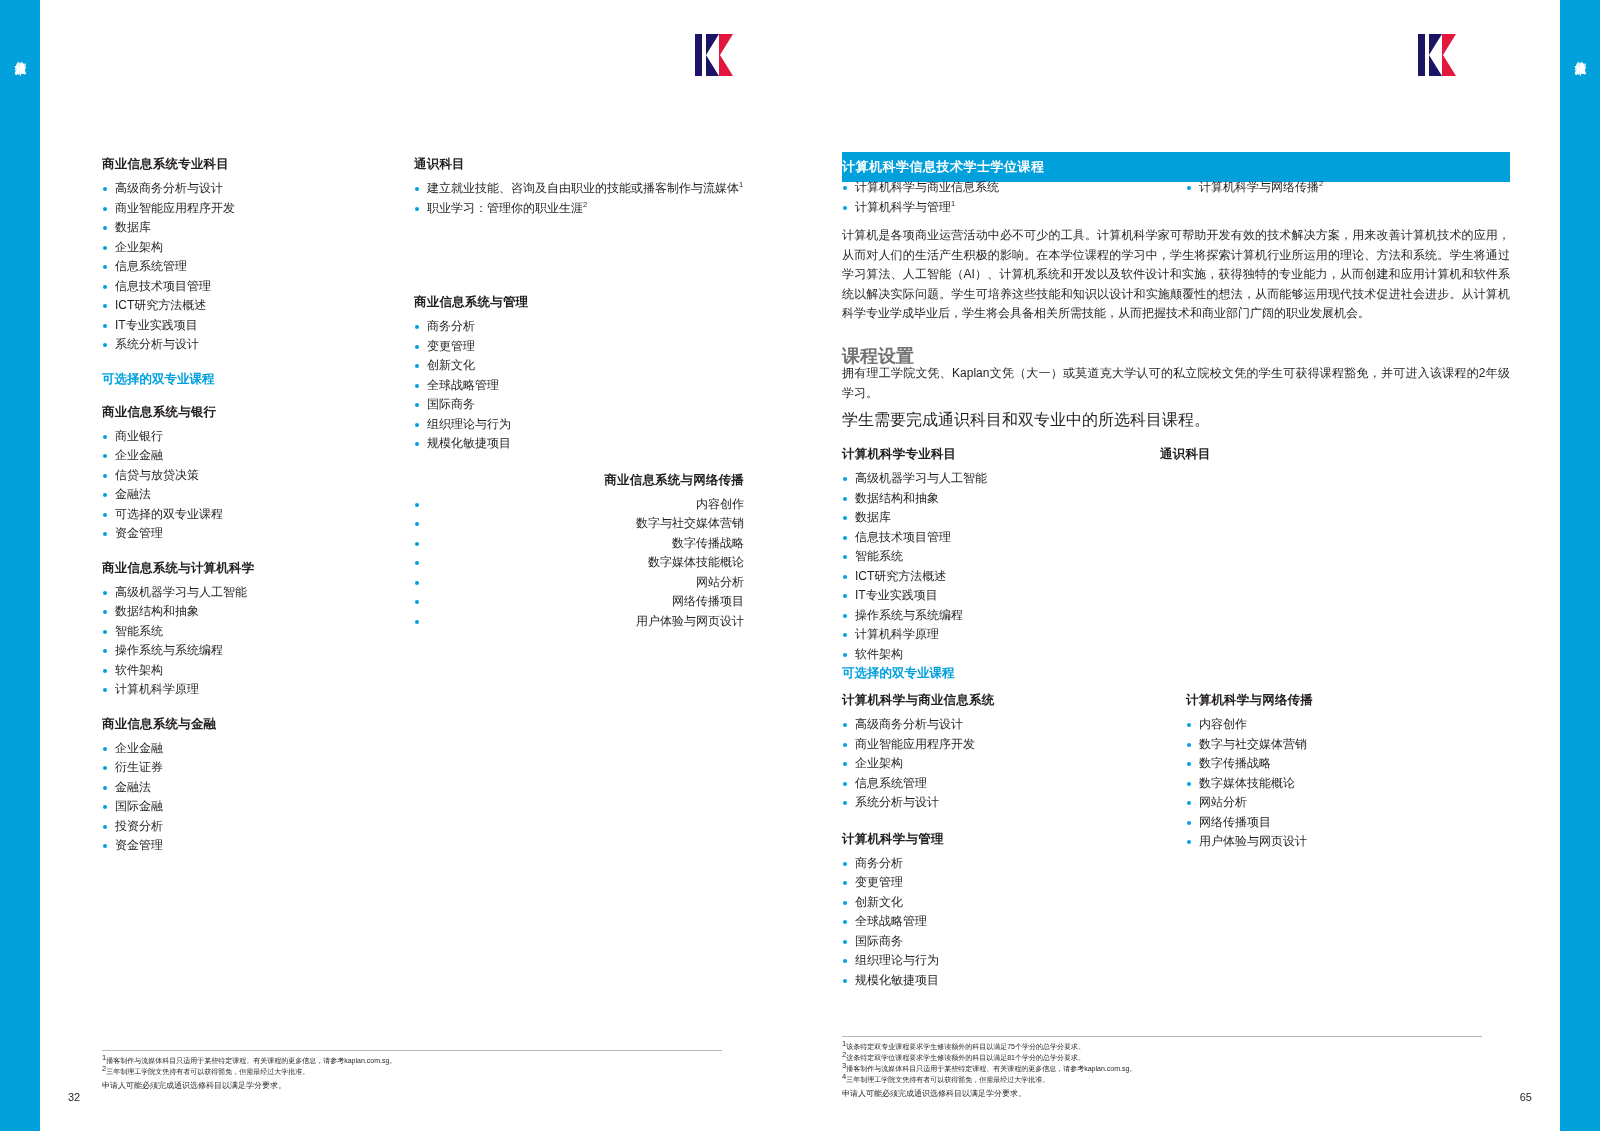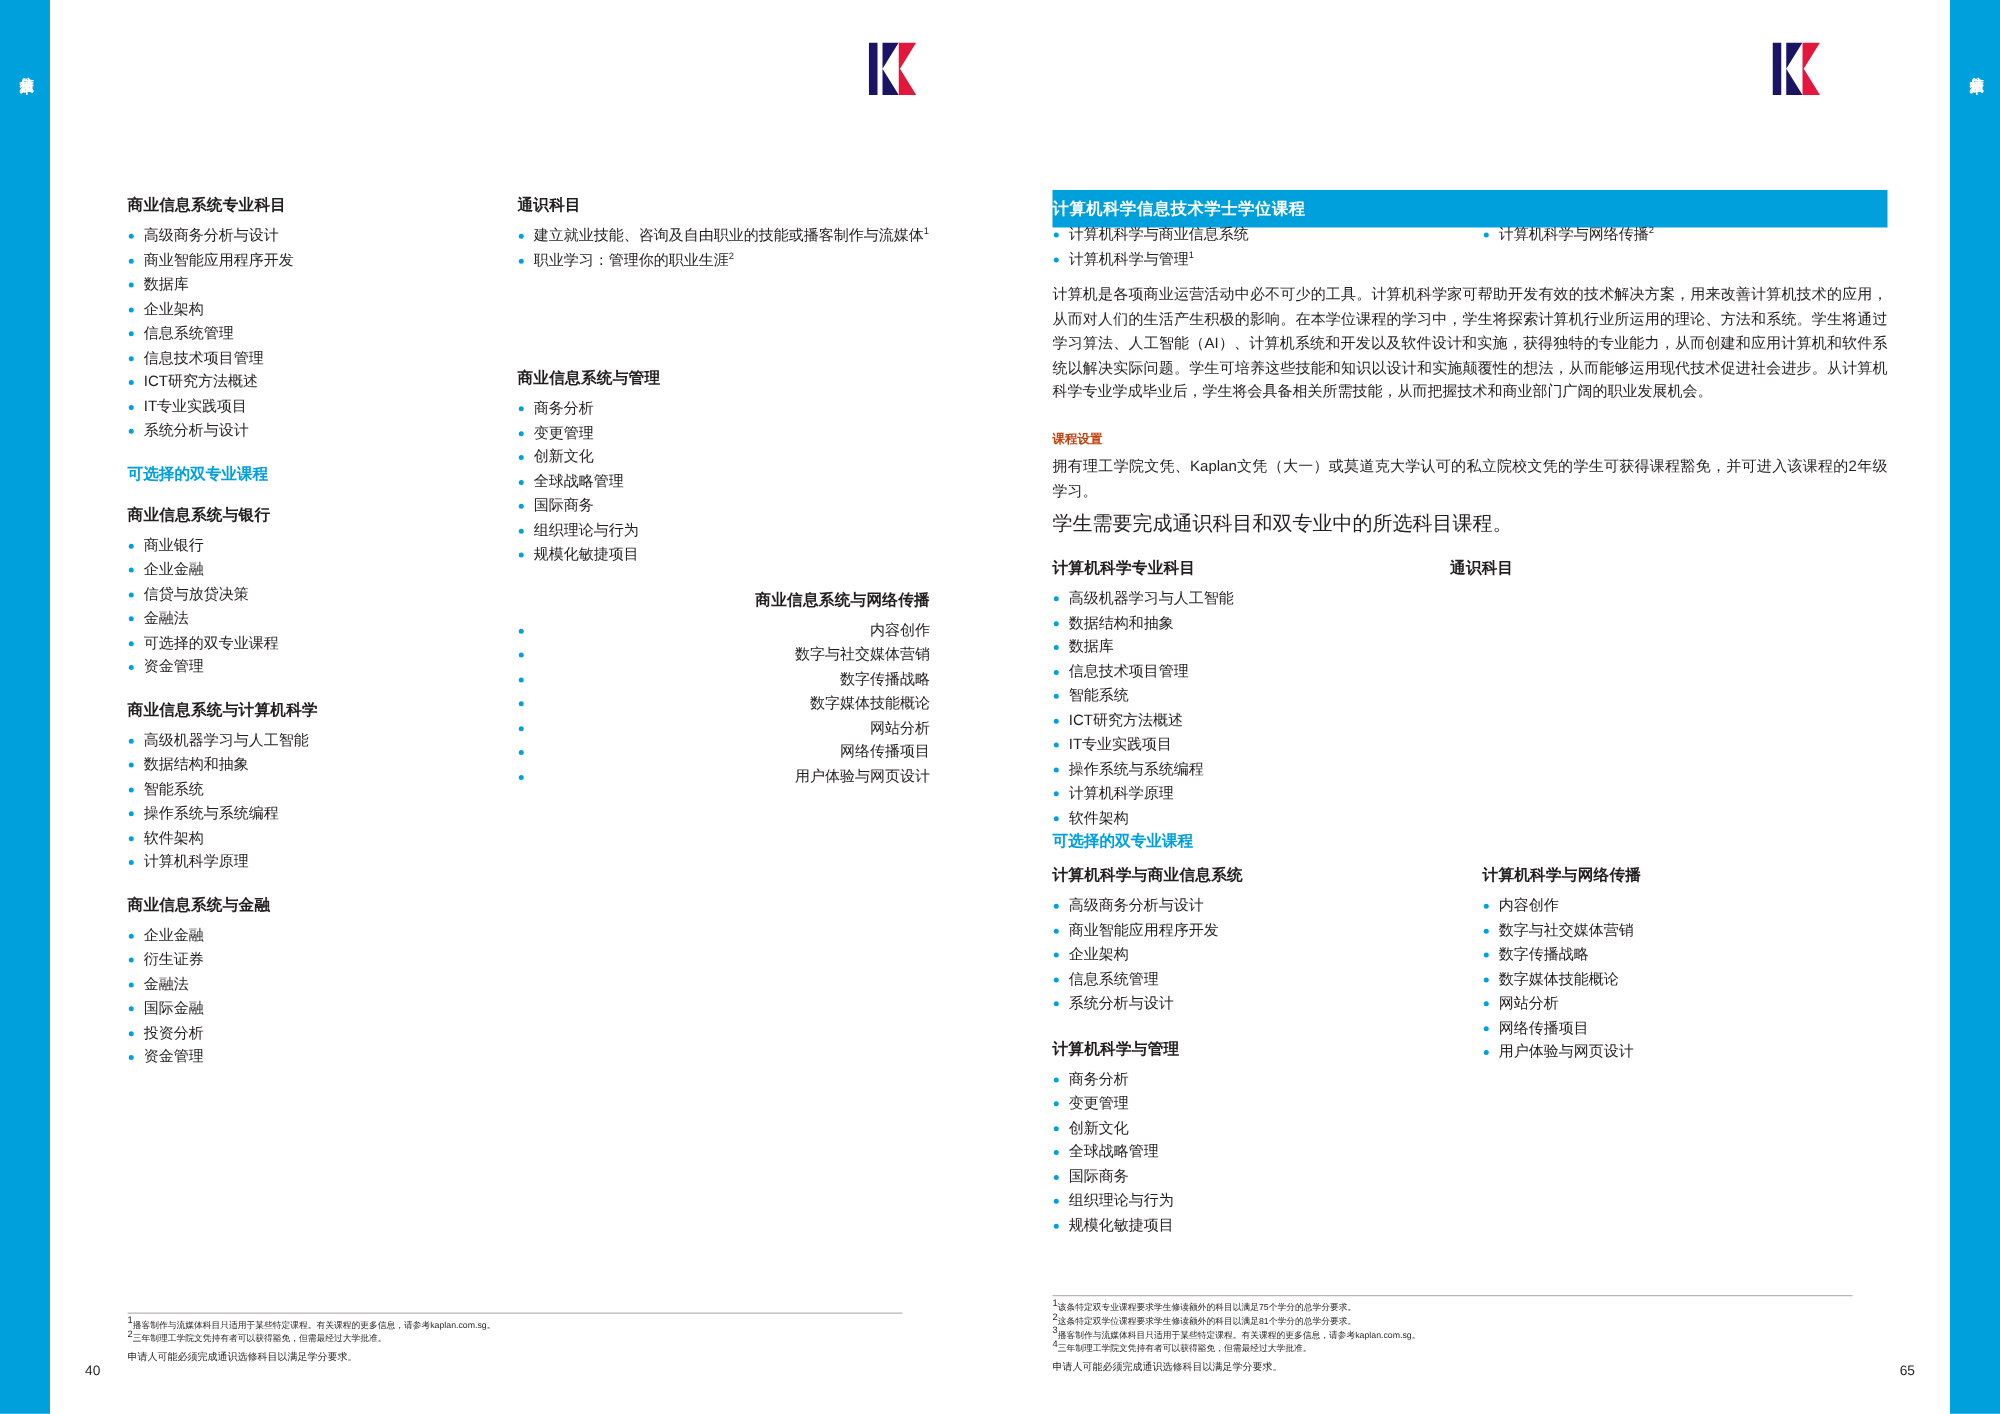--- a/index.html
+++ b/index.html
@@ -79,21 +79,21 @@
     position:absolute; left:42px; top:178px; width:668px;
     display:flex; gap:26px;
   }
   .rp-majors ul.bul li { font-size:12px; color:#231f20; }
   .rp-body {
     position:absolute; left:42px; top:226px; width:668px;
     font-size:12px; line-height:19.5px; text-align:justify;
   }
   .rp-setup-head {
     position:absolute; left:42px; top:344px; width:668px;
-    font-weight:bold; font-size:10px; color:#c2410c;
+    font-weight:bold; font-size:18px; color:#737373;
   }
   .rp-setup-body {
     position:absolute; left:42px; top:364px; width:668px;
     font-size:12px; line-height:19.5px; text-align:justify;
   }
   .rp-note {
     position:absolute; left:42px; top:410px; width:668px;
     font-size:16px; line-height:19.5px;
   }
   .rp-lists {
@@ -230,21 +230,21 @@
     </div>
   </div>
 
   <div class="fn" style="left:62px; width:620px;">
     <hr class="hr-fn">
     <div class="fn-line"><sup>1</sup>播客制作与流媒体科目只适用于某些特定课程。有关课程的更多信息，请参考kaplan.com.sg。</div>
     <div class="fn-line"><sup>2</sup>三年制理工学院文凭持有者可以获得豁免，但需最经过大学批准。</div>
     <div class="fn-apply">申请人可能必须完成通识选修科目以满足学分要求。</div>
   </div>
 
-  <div class="page-num" style="left:28px;">40</div>
+  <div class="page-num" style="left:28px;">32</div>
 </div>
 
 <div class="page right">
 
   <div class="logo" style="left:618px; top:34px;">
     <svg width="38" height="42" viewBox="0 0 38 42" xmlns="http://www.w3.org/2000/svg">
       <rect x="0" y="0" width="7" height="42" fill="#1b1464"></rect>
       <polygon points="11,0 24,0 11,21 24,42 11,42" fill="#1b1464"></polygon>
       <polygon points="24,0 38,0 25,21 38,42 24,42" fill="#e3173e"></polygon>
     </svg>

